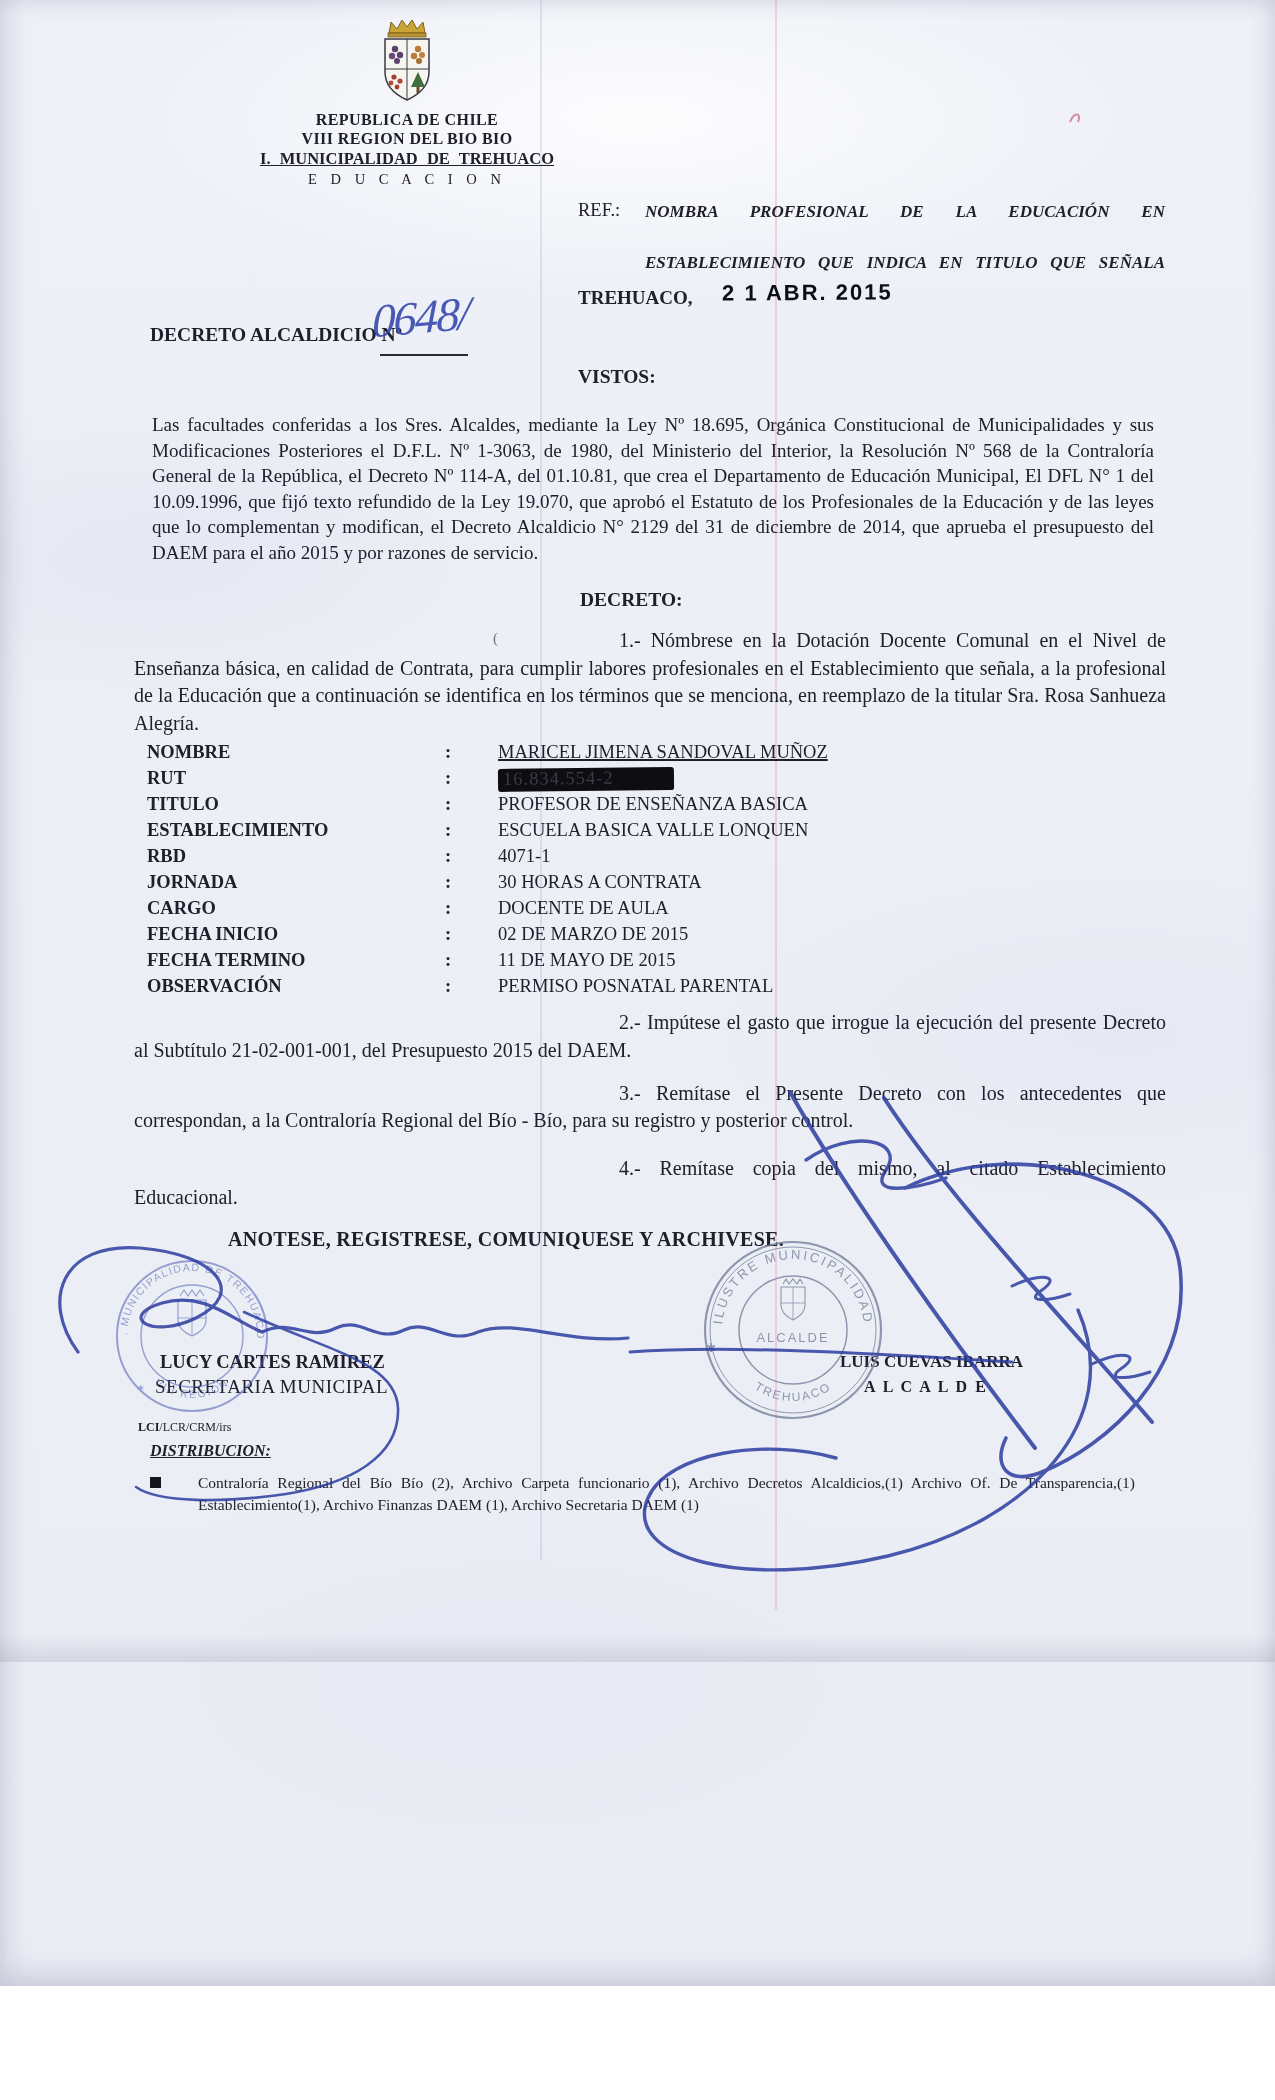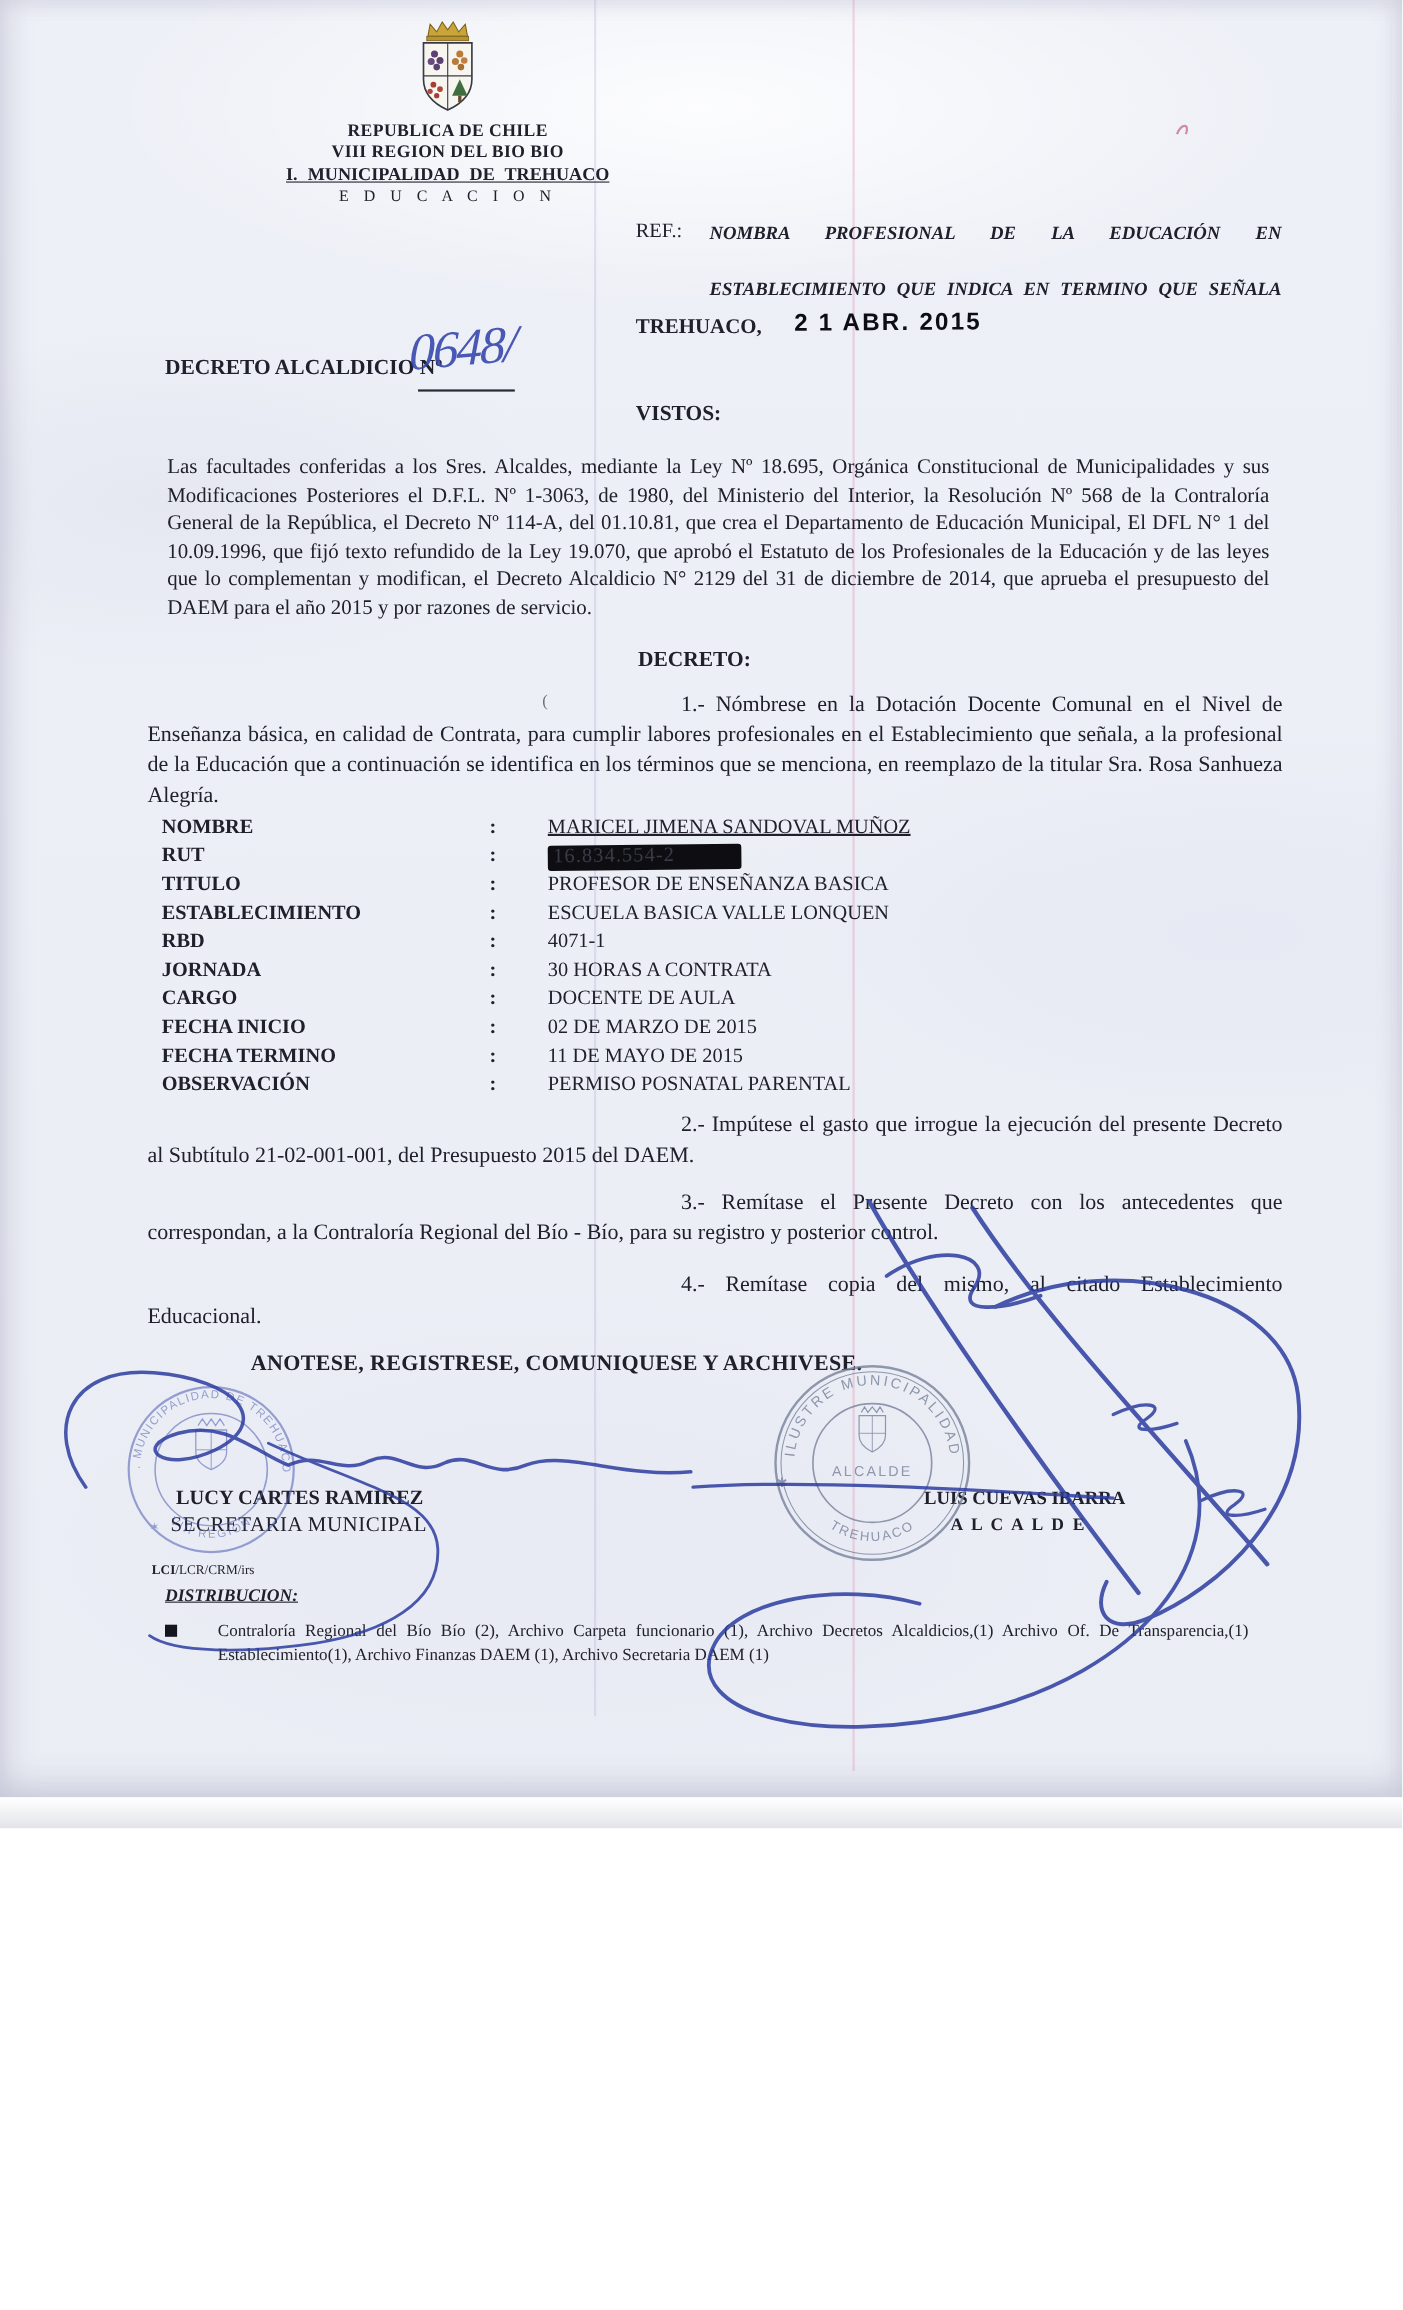--- a/index.html
+++ b/index.html
@@ -1,21 +1,21 @@
 <!DOCTYPE html>
 <html><head>
 <meta charset="utf-8">
 <style>
   * { margin:0; padding:0; box-sizing:border-box; }
   body { width:1275px; height:2100px; background:#ffffff; font-family:"Liberation Serif", serif; }
   .page { position:relative; width:1275px; height:2100px; overflow:hidden; background:#ffffff; }
 
   
   .scan {
-    position:absolute; left:0; top:0; width:1275px; height:1634px;
+    position:absolute; left:0; top:0; width:1275px; height:1986px;
     background:
       radial-gradient(ellipse 900px 300px at 50% 6%, rgba(255,255,255,0.85), transparent 60%),
       radial-gradient(ellipse 520px 220px at 12% 28%, rgba(219,221,236,0.45), transparent 70%),
       radial-gradient(ellipse 640px 260px at 88% 52%, rgba(221,223,238,0.40), transparent 70%),
       radial-gradient(ellipse 700px 300px at 40% 85%, rgba(223,225,240,0.35), transparent 70%),
       linear-gradient(#eef0f7, #ebedf5);
     box-shadow: inset 0 -16px 24px rgba(115,120,148,0.18),
                 inset 14px 0 22px rgba(140,142,168,0.10),
                 inset -10px 0 18px rgba(140,142,168,0.08),
                 inset 0 8px 14px rgba(150,152,175,0.08);
@@ -125,21 +125,21 @@
       </svg>
       <div class="h-line1">REPUBLICA DE CHILE</div>
       <div class="h-line2">VIII REGION DEL BIO BIO</div>
       <div class="h-line3">I.  MUNICIPALIDAD DE  TREHUACO</div>
       <div class="h-line4">E D U C A C I O N</div>
     </div>
 
     <div class="ref-label">REF.:</div>
     <div class="ref-text">
       <div class="ref-line j">NOMBRA PROFESIONAL DE LA EDUCACIÓN EN</div>
-      <div class="ref-line j">ESTABLECIMIENTO QUE INDICA EN TERMINO QUE SEÑALA</div>
+      <div class="ref-line j">ESTABLECIMIENTO QUE INDICA EN TITULO QUE SEÑALA</div>
     </div>
 
     <div class="city">TREHUACO,</div>
     <div class="datestamp">2 1 ABR. 2015</div>
 
     <div class="decree-label">DECRETO ALCALDICIO Nº</div>
     <div class="decree-underline"></div>
     <div class="handnum">0648/</div>
 
     <div class="vistos-h">VISTOS:</div>

